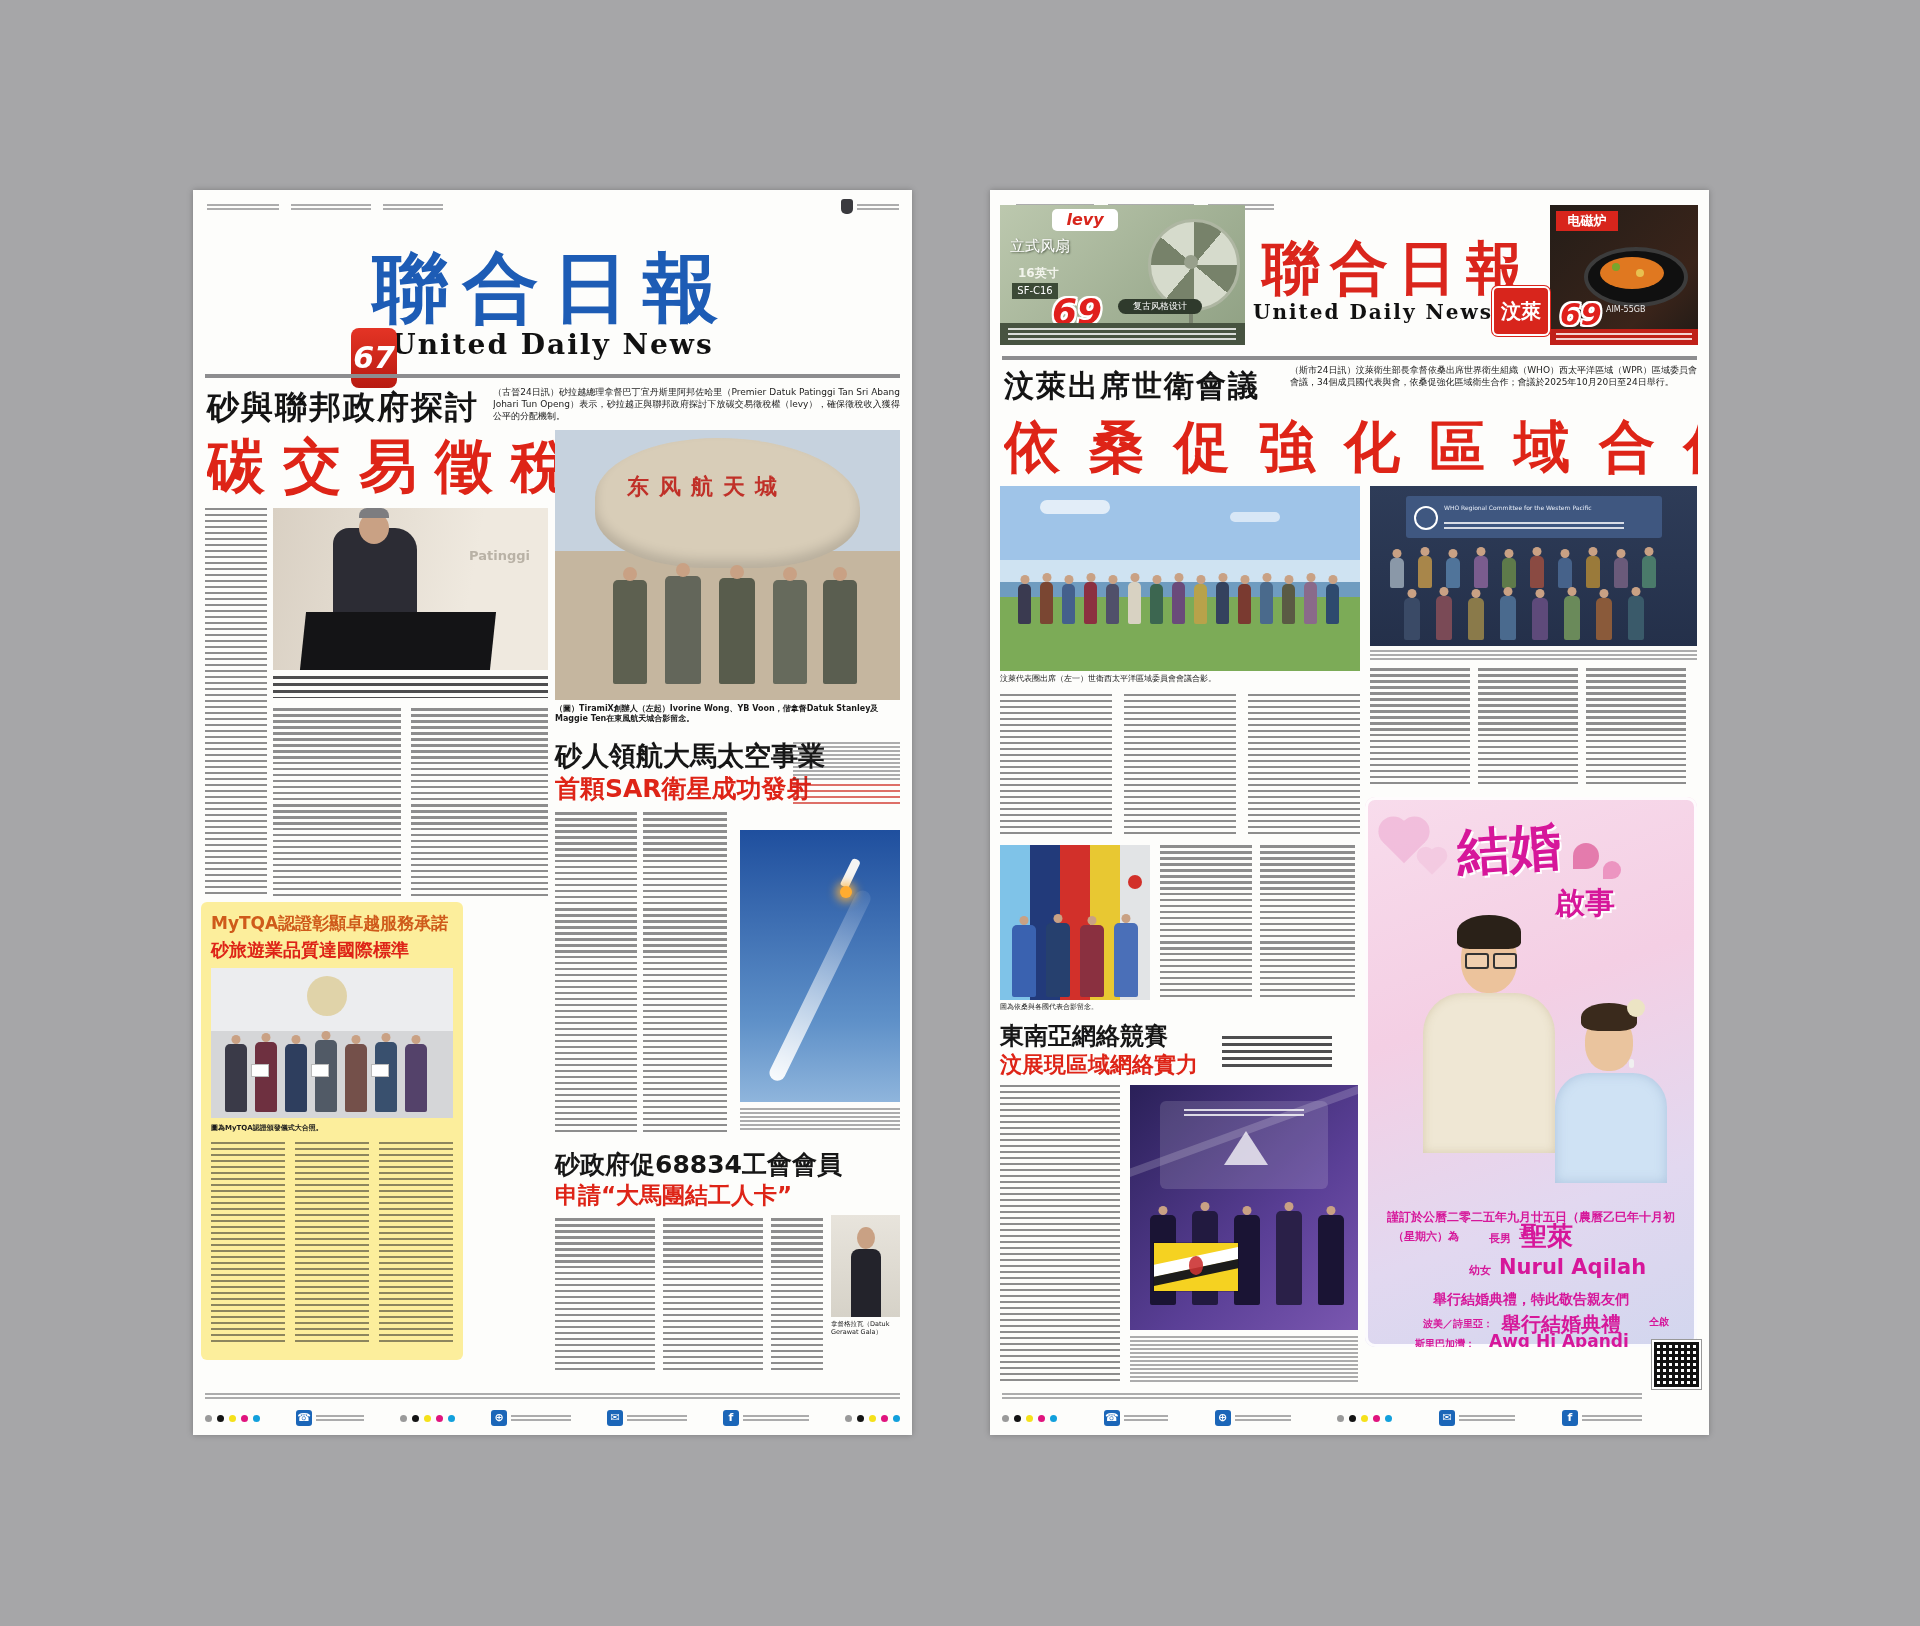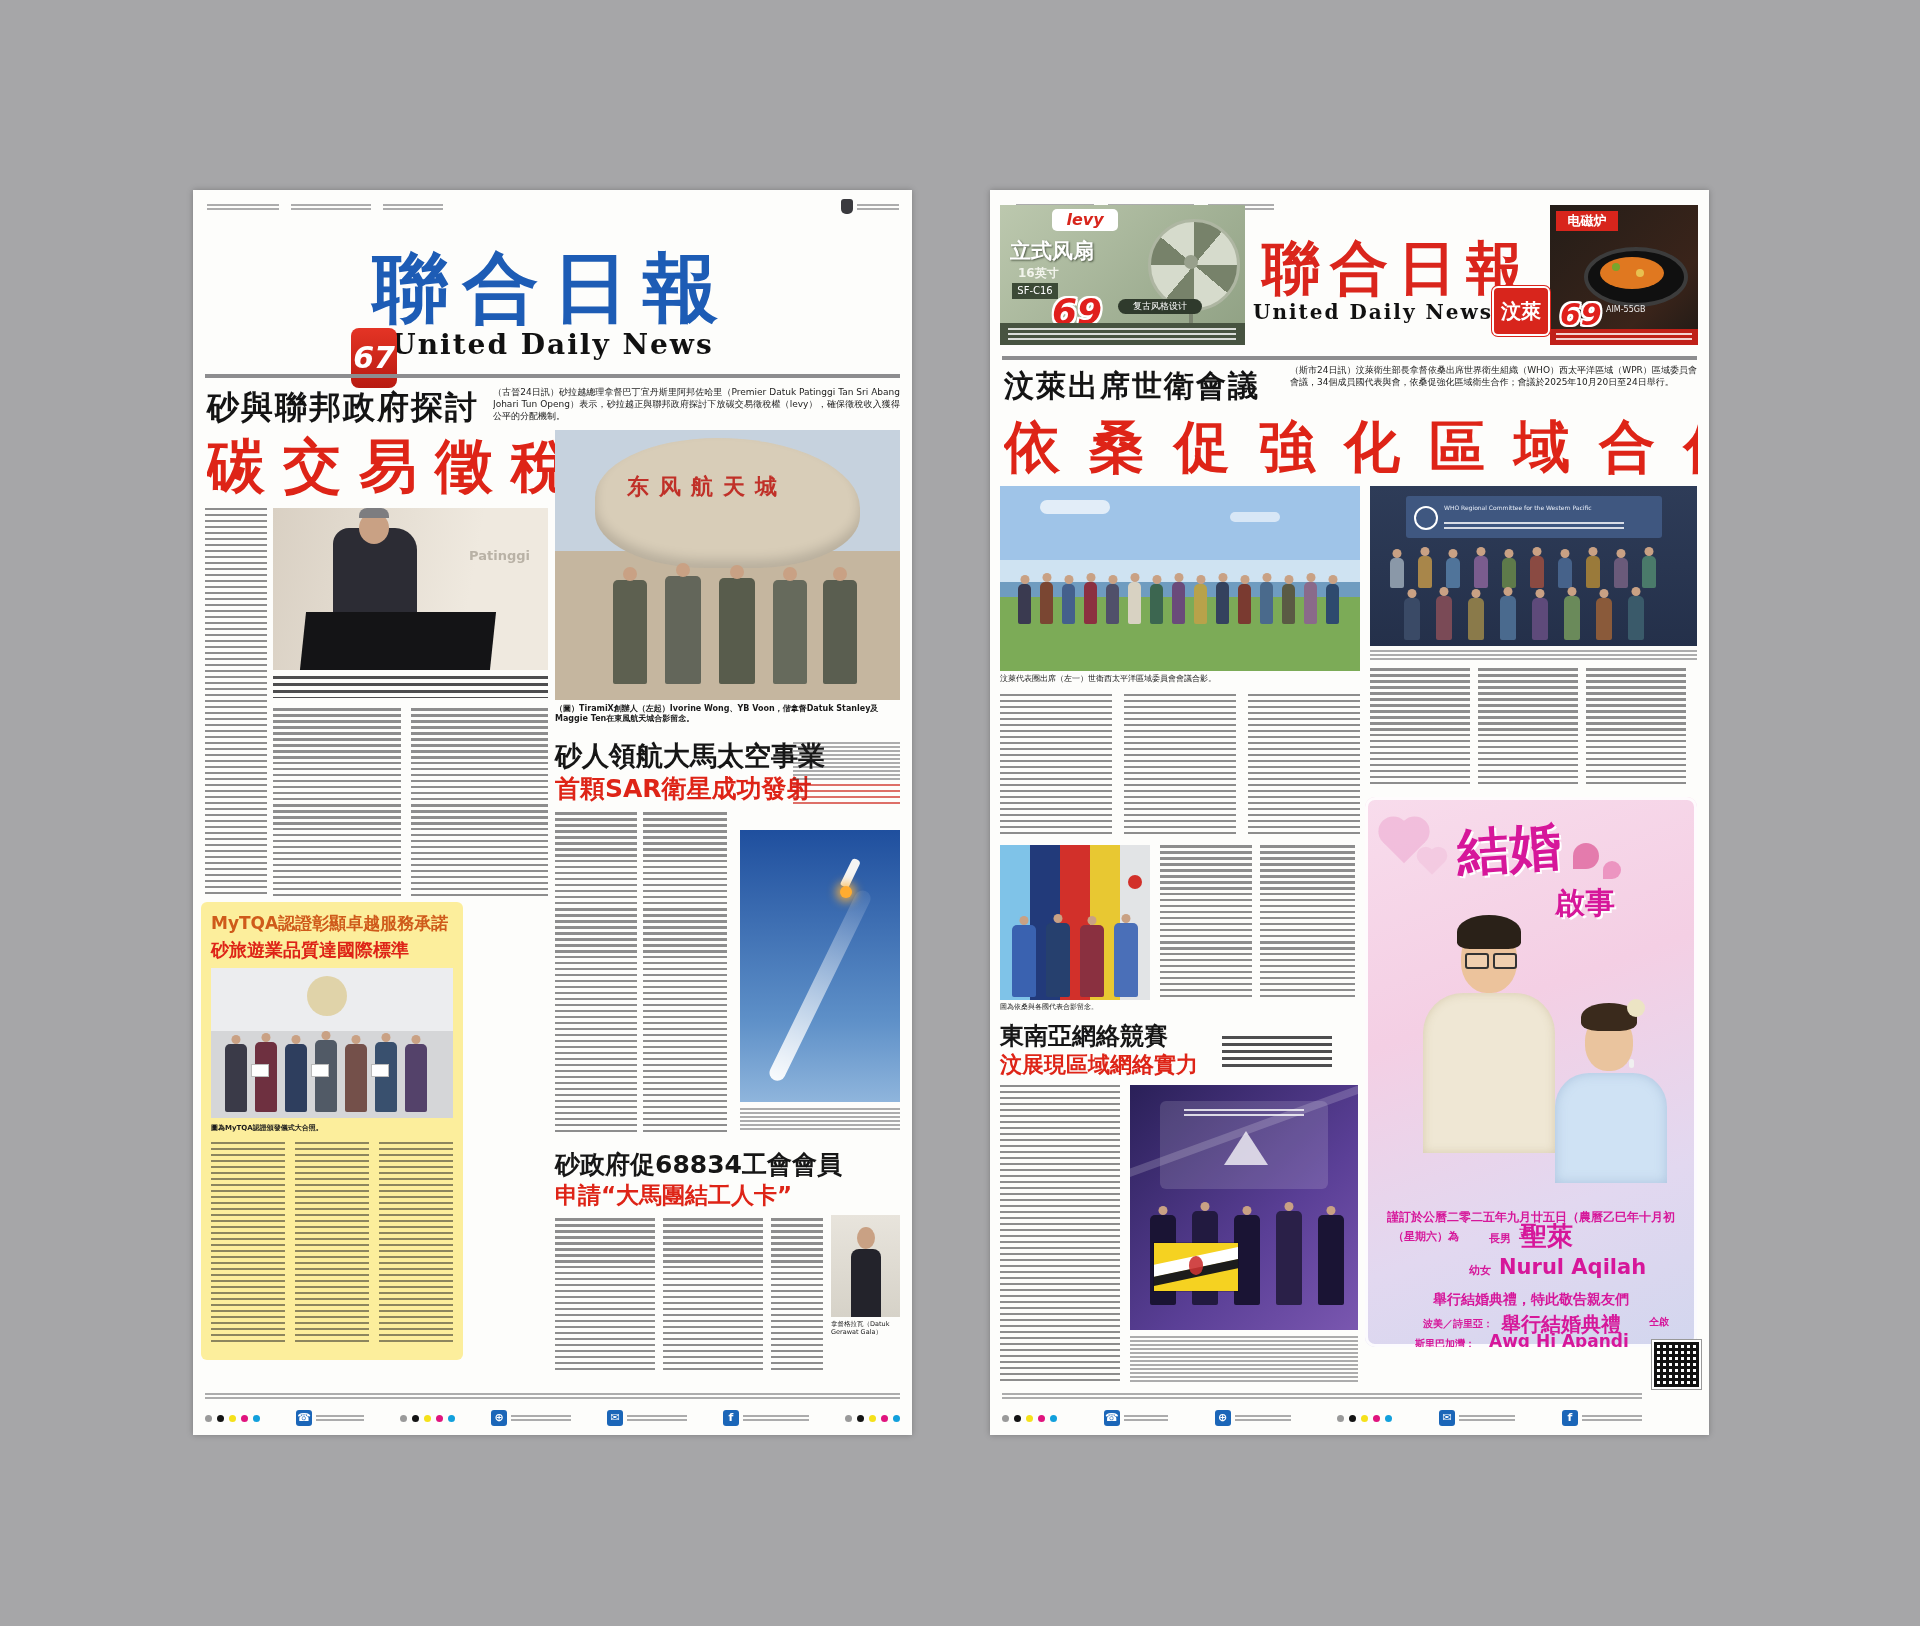--- a/index.html
+++ b/index.html
@@ -177,21 +177,21 @@
 </div>
 
 <div class="page" style="left:990px;">
 
   <div class="abs tl lt" style="left:26px;top:14px;width:78px;height:7px;"></div>
   <div class="abs tl lt" style="left:118px;top:14px;width:86px;height:7px;"></div>
   <div class="abs tl lt" style="left:218px;top:14px;width:66px;height:7px;"></div>
 
   <div class="abs photo" style="left:10px;top:15px;width:245px;height:140px;background:linear-gradient(135deg,#bcc8ae,#8fa083);">
     <div class="abs" style="left:52px;top:4px;width:66px;height:22px;background:#fff;border-radius:5px;color:#d8251c;font-weight:900;font-style:italic;font-size:16px;text-align:center;line-height:22px;">levy</div>
-    <div class="abs" style="left:10px;top:32px;font-size:21px;font-weight:700;color:#fff;text-shadow:1px 1px 2px #4a5542;">立式风扇</div>
+    <div class="abs" style="left:10px;top:32px;font-size:15px;font-weight:400;color:#fff;text-shadow:1px 1px 2px #4a5542;">立式风扇</div>
     <div class="abs" style="left:18px;top:60px;font-size:12px;color:#f2f4ec;font-weight:bold;">16英寸</div>
     <div class="abs" style="left:12px;top:78px;width:46px;height:16px;background:#3c4a36;color:#fff;font-size:10px;text-align:center;line-height:16px;">SF-C16</div>
     <div class="abs" style="left:148px;top:14px;width:86px;height:86px;border-radius:50%;background:conic-gradient(#77826a 0 40deg,#d6dbcc 40deg 90deg,#77826a 90deg 130deg,#d6dbcc 130deg 180deg,#77826a 180deg 220deg,#d6dbcc 220deg 270deg,#77826a 270deg 310deg,#d6dbcc 310deg 360deg);border:3px solid #aeb6a2;"></div>
     <div class="abs" style="left:184px;top:50px;width:14px;height:14px;border-radius:50%;background:#98a08c;"></div>
     <div class="abs" style="left:189px;top:100px;width:4px;height:20px;background:#7b8470;"></div>
     <div class="abs" style="left:118px;top:94px;width:84px;height:15px;background:#2f3a2c;border-radius:8px;color:#fff;font-size:9px;text-align:center;line-height:15px;">复古风格设计</div>
     <div class="abs stroke-num" style="left:52px;top:86px;font-size:36px;">69</div>
     <div class="abs" style="left:0;top:118px;width:245px;height:22px;background:#475340;">
       <div class="abs tl wt" style="left:8px;top:5px;width:228px;height:13px;"></div>
     </div>

